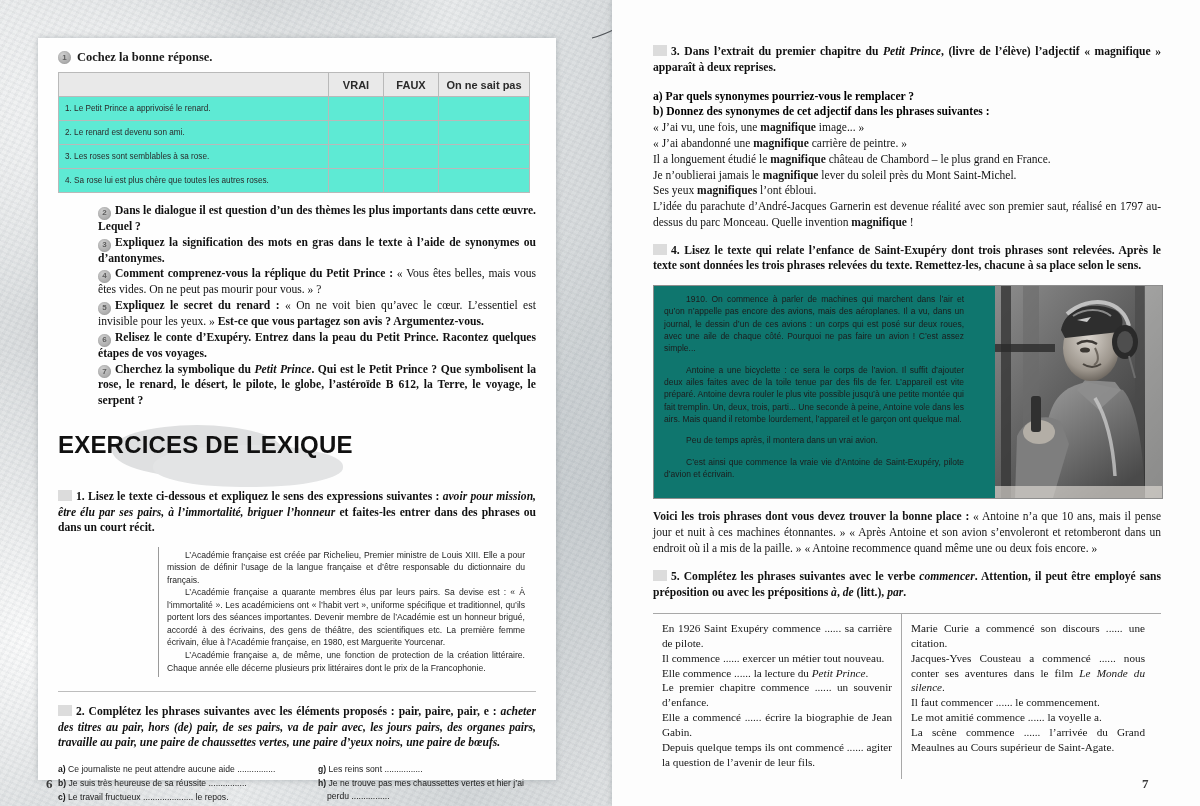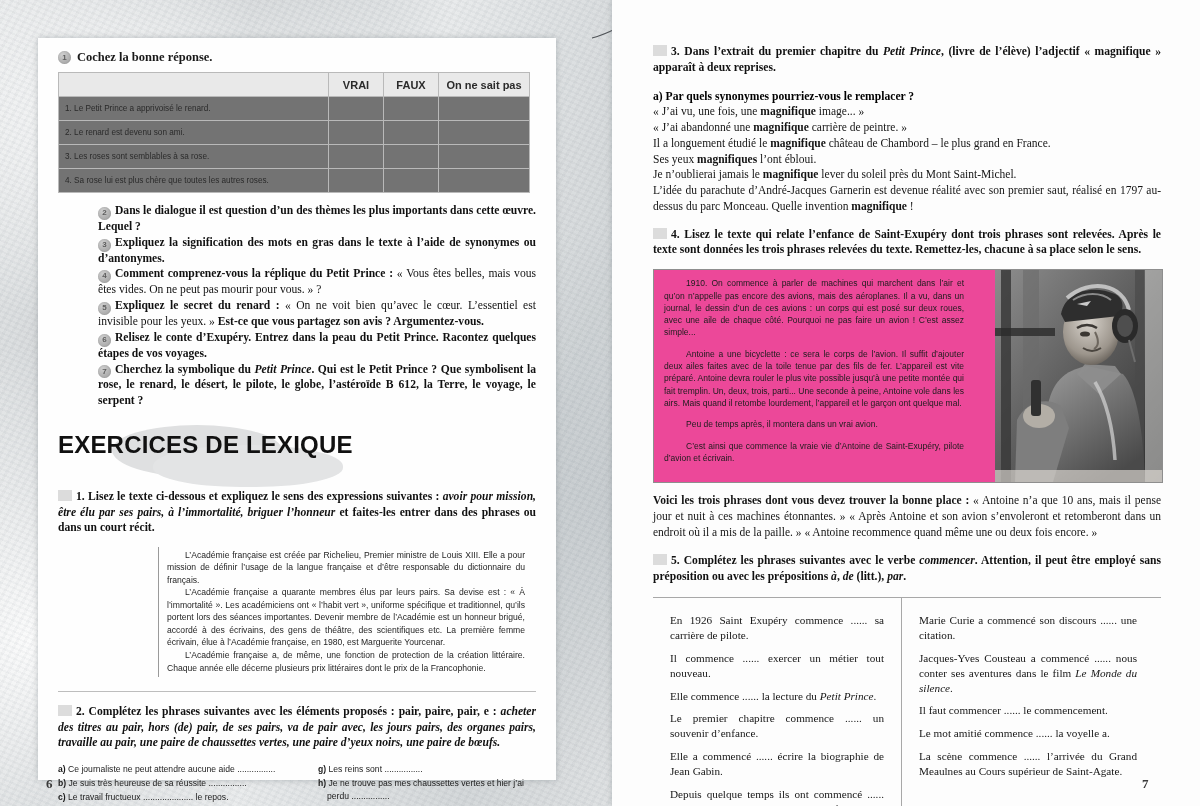--- a/index.html
+++ b/index.html
@@ -51,21 +51,21 @@
   }
 
   
   table.vf{border-collapse:collapse;width:472px;font-family:"Liberation Sans",sans-serif;
     font-size:8.2px;color:#2a2a2a;}
   table.vf td,table.vf th{border:1px solid #b9b9b9;padding:5px 6px;text-align:left;height:13px;}
   table.vf thead td{background:#e9e9e9;font-weight:bold;font-size:11px;}
   table.vf thead td.stmt{background:#e9e9e9;}
   table.vf td.c{width:42px;text-align:center;}
   table.vf td.c3{width:78px;}
-  table.vf tbody td{background:#737373;}
+  table.vf tbody td{background:#5eead4;}
 
   
   .qlist{margin-top:10px;margin-left:40px;}
   .qitem{font-size:11.6px;line-height:1.36;color:#111;margin-bottom:0px;
     text-align:justify;}
   .qitem .bullet-num{transform:translateY(1px);margin-right:4px;}
   .qitem b{font-weight:bold;}
 
   
   #lex-title-wrap{position:relative;margin-top:20px;height:48px;}
@@ -100,38 +100,38 @@
   #r-body{position:absolute;left:41px;top:44px;width:508px;}
   .r-head{font-size:11.6px;font-weight:bold;line-height:1.36;color:#111;text-align:justify;}
   .r-head .numtag{display:inline-block;width:14px;height:11px;background:#dcdcdc;
     vertical-align:-1px;margin-right:4px;}
   .r-line{font-size:11.5px;line-height:1.37;color:#141414;}
   .r-line.just{text-align:justify;}
   .r-bold{font-weight:bold;font-size:11.6px;line-height:1.37;}
 
   
   #story{margin-top:11px;position:relative;width:508px;height:212px;
-    border:1px solid #8e8e8e;background:#ec4899;overflow:hidden;}
+    border:1px solid #8e8e8e;background:#0f766e;overflow:hidden;}
   #story-text{position:absolute;left:10px;top:7px;width:300px;
     font-family:"Liberation Sans",sans-serif;font-size:8.5px;line-height:1.45;
     color:#1c1c1c;text-align:justify;}
   #story-text p{margin:0 0 9px 0;text-indent:22px;}
   #photo{position:absolute;right:0;top:0;width:167px;height:212px;overflow:hidden;
     background:#6e6e6e;}
   #photo svg{display:block;width:167px;height:212px;}
 
   .voici{margin-top:10px;font-size:11.5px;line-height:1.37;text-align:justify;color:#141414;}
 
   
   #ex5-box{margin-top:12px;display:flex;width:508px;border-top:1px solid #a8a8a8;}
   #ex5-box .col{padding:7px 9px 9px 9px;font-size:11.2px;line-height:1.33;color:#161616;
     text-align:justify;}
   #ex5-box .colA{width:230px;border-right:1px solid #a8a8a8;}
   #ex5-box .colB{width:234px;}
-  #ex5-box p{margin:8px;}
+  #ex5-box p{margin:0;}
 
   
   .pgnum{position:absolute;font-family:"Liberation Serif",serif;font-size:13px;
     color:#3a3a3a;font-weight:bold;}
   #pg-left{left:46px;top:776px;}
   #pg-right{left:1142px;top:776px;}
 
   
   #top-curve{position:absolute;left:590px;top:-2px;width:290px;height:42px;}
 </style>
@@ -249,26 +249,27 @@
   <div class="page-inner">
     <div id="r-body">
 
       <div class="r-head">
         <span id="ex3-html"><span class="numtag"></span>3. Dans l’extrait du premier chapitre du <i>Petit Prince</i>, (livre de l’élève) l’adjectif « magnifique » apparaît à deux reprises.</span>
       </div>
 
       <div style="height:13px"></div>
 
       <div class="r-bold">a) Par quels synonymes pourriez-vous le remplacer ?</div>
+      <div class="r-bold">b) Donnez des synonymes de cet adjectif dans les phrases suivantes :</div>
       <div id="ex3-sentences">
           <div class="r-line just">« J’ai vu, une fois, une <b>magnifique</b> image... »</div>
           <div class="r-line just">« J’ai abandonné une <b>magnifique</b> carrière de peintre. »</div>
           <div class="r-line just">Il a longuement étudié le <b>magnifique</b> château de Chambord – le plus grand en France.</div>
+          <div class="r-line just">Je n’oublierai jamais le <b>magnifique</b> lever du soleil près du Mont Saint-Michel.</div>
           <div class="r-line just">Ses yeux <b>magnifiques</b> l’ont ébloui.</div>
-          <div class="r-line just">Je n’oublierai jamais le <b>magnifique</b> lever du soleil près du Mont Saint-Michel.</div>
           <div class="r-line just">L’idée du parachute d’André-Jacques Garnerin est devenue réalité avec son premier saut, réalisé en 1797 au-dessus du parc Monceau. Quelle invention <b>magnifique</b> !</div>
         </div>
 
       <div style="height:12px"></div>
 
       <div class="r-head">
         <span id="ex4-html"><span class="numtag"></span>4. Lisez le texte qui relate l’enfance de Saint-Exupéry dont trois phrases sont relevées. Après le texte sont données les trois phrases relevées du texte. Remettez-les, chacune à sa place selon le sens.</span>
       </div>
 
       <div id="story">

